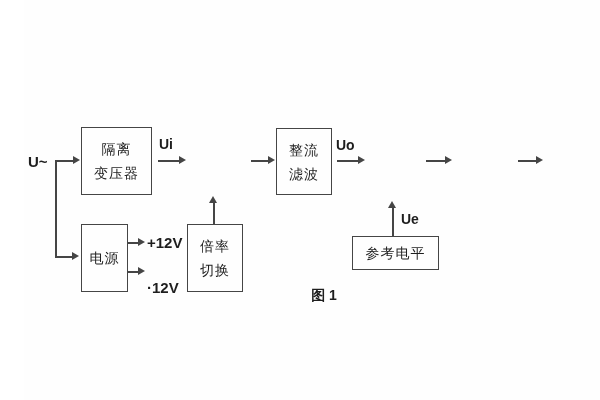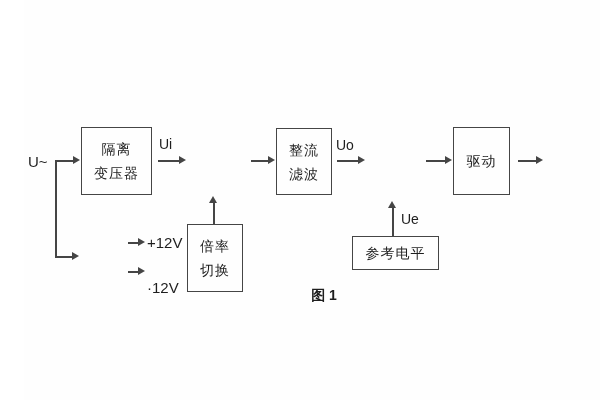--- a/index.html
+++ b/index.html
@@ -19,46 +19,46 @@
   .ah-right{
     position:absolute;width:0;height:0;
     border-top:4.5px solid transparent;border-bottom:4.5px solid transparent;
     border-left:7px solid #454545;
   }
   .ah-up{
     position:absolute;width:0;height:0;
     border-left:4.5px solid transparent;border-right:4.5px solid transparent;
     border-bottom:7px solid #454545;
   }
-  .lbl{position:absolute;font-size:14px;font-weight:400;color:#1e1e1e;line-height:1;}
+  .lbl{position:absolute;font-size:14px;font-weight:700;color:#1e1e1e;line-height:1;}
   .lbl-lg{font-size:15px;}
   .caption{left:270px;top:288px;width:60px;text-align:center;font-weight:600;}
 </style>
 </head>
 <body>
 
 <div id="stage">
 
   <div class="block" style="left:57px;top:127px;width:71px;height:68px">
     <span>隔离</span>
     <span>变压器</span>
   </div>
 
 
   <div class="block" style="left:252px;top:128px;width:56px;height:67px">
     <span>整流</span>
     <span>滤波</span>
   </div>
 
 
-  <div class="block" style="left:429px;top:127px;width:57px;height:68px">
-    <span>驱动</span>
-  </div>
 
 
+  <div class="block" style="left:57px;top:224px;width:47px;height:68px">
+    <span>电源</span>
+  </div>
 
   <div class="block" style="left:163px;top:224px;width:56px;height:68px">
     <span>倍率</span>
     <span>切换</span>
   </div>
 
   <div class="block" style="left:328px;top:236px;width:87px;height:34px">
     <span>参考电平</span>
   </div>
 

